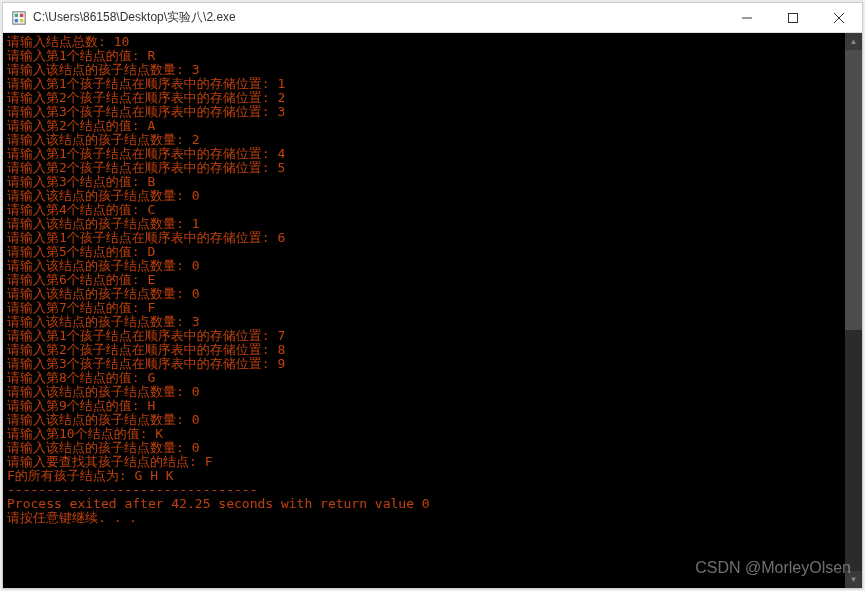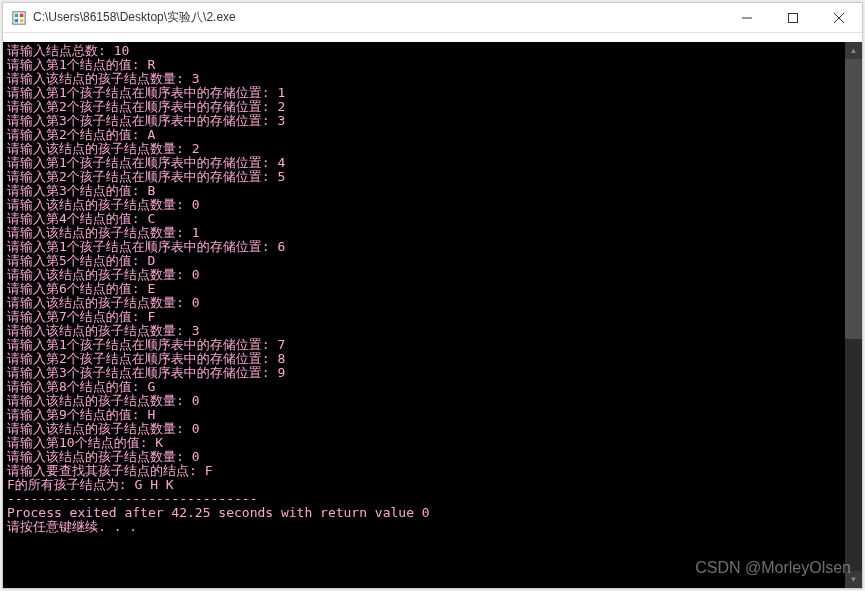--- a/index.html
+++ b/index.html
@@ -17,21 +17,20 @@
     }
     .window {
       width: 861px;
       height: 587px;
       margin: 2px;
       background: #ffffff;
       border: 1px solid #cccccc;
       display: flex;
       flex-direction: column;
       box-shadow: 0 0 3px rgba(0,0,0,0.1);
-      gap: 9px;
     }
     .titlebar {
       height: 30px;
       background: #ffffff;
       display: flex;
       align-items: center;
       border-bottom: 1px solid #e0e0e0;
       flex-shrink: 0;
     }
     .titlebar-icon {
@@ -70,21 +69,21 @@
       flex: 1;
       background: #000000;
       position: relative;
       overflow: hidden;
     }
     .console-content {
       padding: 2px 4px;
       font-family: "NSimSun", "SimSun", "Consolas", monospace;
       font-size: 13px;
       line-height: 14px;
-      color: #f9a8d4;
+      color: #c2410c;
       white-space: pre;
       height: 100%;
       overflow-y: auto;
     }
     .scrollbar {
       position: absolute;
       right: 0;
       top: 0;
       width: 17px;
       height: 100%;

